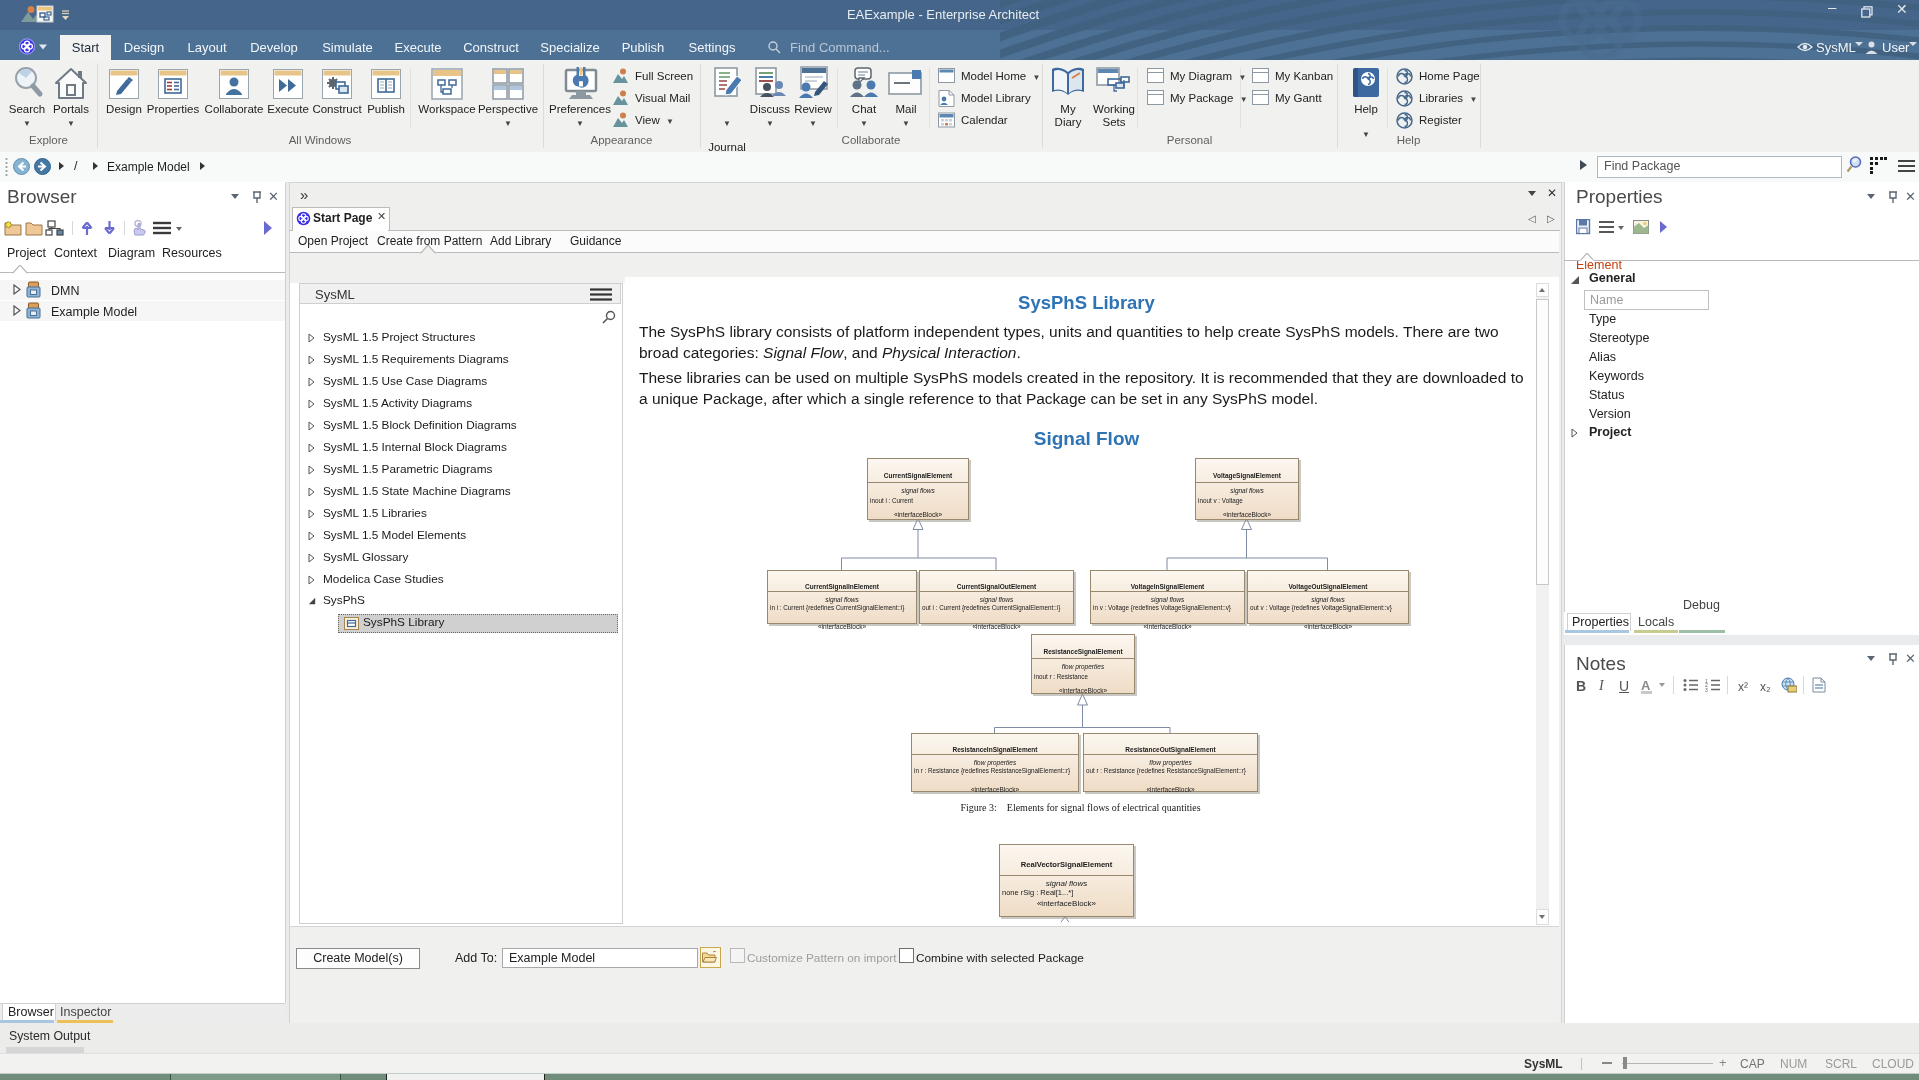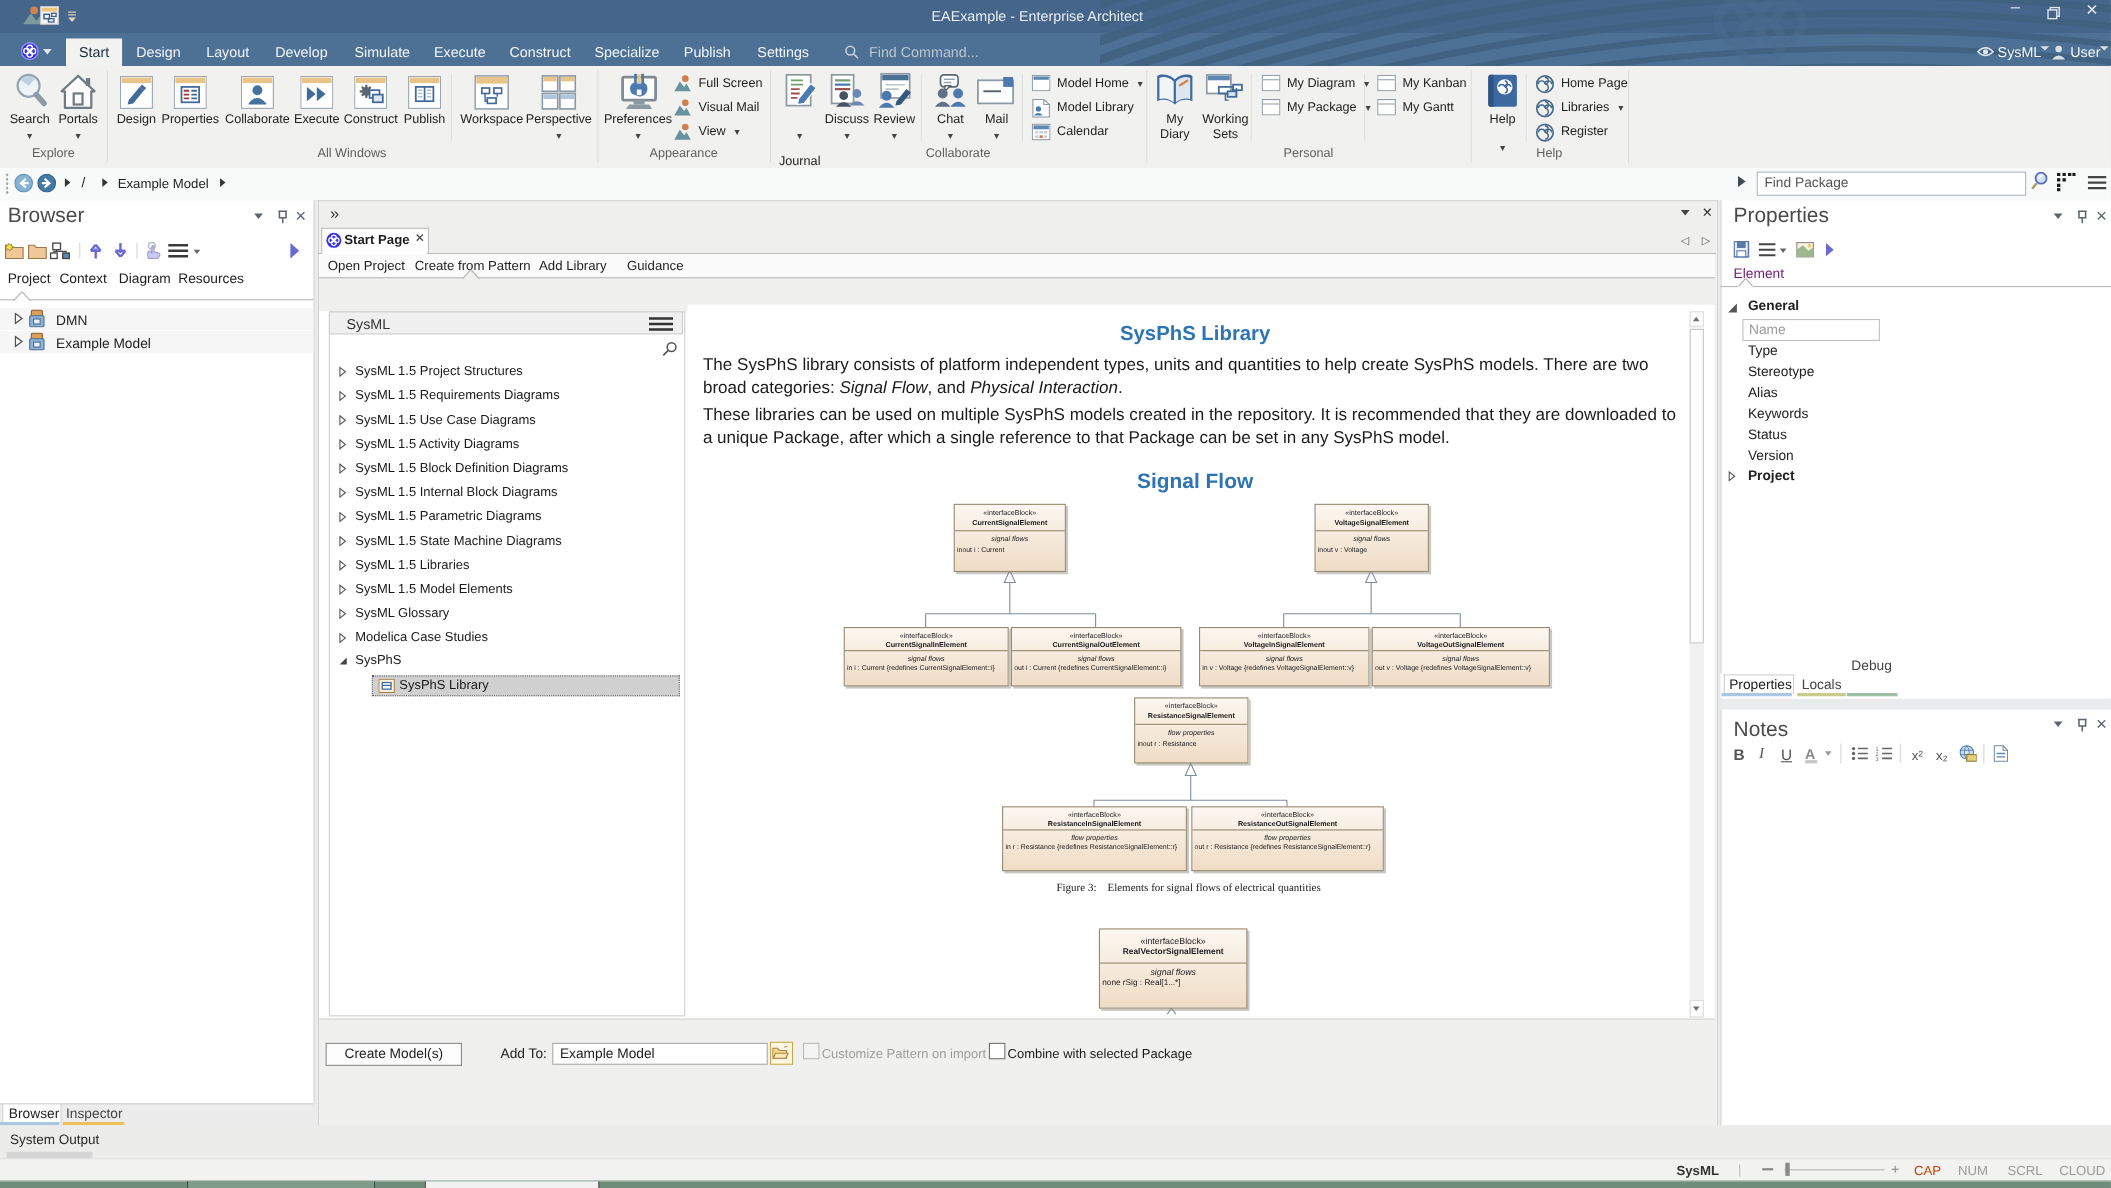--- a/index.html
+++ b/index.html
@@ -630,21 +630,21 @@
     <line x1="3.5" y1="6" x2="11.5" y2="6" stroke="#3f6a99" stroke-width="1.2"></line>
   </svg>
 <div class="pitem" style="left:363px;top:615px">SysPhS Library</div>
 
 
 <div class="abs" style="left:625px;top:277px;width:911px;height:649px;" id="doc"></div>
 
 <style>
  .ub{position:absolute;background:linear-gradient(#fcf7f0,#efdcc6);border:1px solid #97886e;box-shadow:2px 2px 0 rgba(150,145,135,.5);}
  .ub div{line-height:1.15;}
- .st{position:absolute;width:100%;text-align:center;font-size:6.5px;color:#1a1a1a;}
+ .st{position:absolute;width:100%;text-align:center;font-size:6.5px;color:#1a1a1a;margin-top:48px;}
  .nm{position:absolute;width:100%;text-align:center;font-size:6.5px;font-weight:bold;color:#1a1a1a;}
  .dv{position:absolute;left:0;width:100%;height:1px;background:#97886e;}
  .it{position:absolute;width:100%;text-align:center;font-size:6.5px;font-style:italic;color:#1a1a1a;}
  .pr{position:absolute;left:2px;font-size:6.3px;color:#1a1a1a;white-space:nowrap;}
 </style>
 <div class="abs" style="left:631px;top:292px;width:911px;text-align:center;font-size:18.5px;font-weight:bold;color:#2e74b5;">SysPhS Library</div>
 <div class="abs" style="left:639px;top:322px;width:900px;font-size:15.5px;color:#1a1a1a;line-height:20.5px;">The SysPhS library consists of platform independent types, units and quantities to help create SysPhS models. There are two<br>broad categories: <i>Signal Flow</i>, and <i>Physical Interaction</i>.</div>
 <div class="abs" style="left:639px;top:368px;width:900px;font-size:15.5px;color:#1a1a1a;line-height:20.5px;">These libraries can be used on multiple SysPhS models created in the repository. It is recommended that they are downloaded to<br>a unique Package, after which a single reference to that Package can be set in any SysPhS model.</div>
 <div class="abs" style="left:631px;top:428px;width:911px;text-align:center;font-size:19px;font-weight:bold;color:#2e74b5;">Signal Flow</div>
 <svg class="abs" style="left:625px;top:253px" width="911" height="669" viewBox="0 0 911 669">
@@ -773,21 +773,21 @@
       <line x1="23" y1="3" x2="38" y2="3"></line>
       <line x1="23" y1="8" x2="38" y2="8"></line>
       <line x1="23" y1="13" x2="38" y2="13"></line>
     </g>
   <path d="M42,7 L48,7 L45,11 Z" fill="#666"></path>
   <rect x="57.5" y="1.5" width="15" height="13" fill="#f7f3df" stroke="#8a8a8a"></rect>
   <path d="M57.5,8 L63,4 L68,9 L72.5,6 L72.5,14.5 L57.5,14.5 Z" fill="#9db88f"></path>
   <circle cx="69" cy="4.5" r="1.8" fill="#e8cd7a"></circle>
   <path d="M84,2 L91,8 L84,14 Z" fill="#6a6ad0"></path>
 </svg>
-<div class="abs" style="left:1576px;top:242px;font-size:12.5px;color:#701a75;">Element</div>
+<div class="abs" style="left:1576px;top:258px;font-size:12.5px;color:#c2410c;">Element</div>
 <div class="abs" style="left:1564px;top:260px;width:355px;height:1px;background:#b9b9b9;"></div>
 <svg class="abs" style="left:1580px;top:253px" width="14" height="8" viewBox="0 0 14 8">
     <path d="M0,8 L7,0 L14,8" fill="#fff" stroke="#b9b9b9" stroke-width="1.2"></path>
     <rect x="0" y="7.4" width="14" height="1" fill="#fff"></rect>
   </svg>
 
 <svg class="abs" style="left:1570px;top:275px" width="10" height="10" viewBox="0 0 10 10">
     <path d="M9,1 L9,9 L1,9 Z" fill="#555"></path>
   </svg>
 <div class="abs" style="left:1589px;top:271px;font-size:12.5px;font-weight:bold;color:#222;">General</div>
@@ -874,21 +874,21 @@
 <div class="abs" style="left:9px;top:1029px;font-size:12.3px;color:#2a2a2a;">System Output</div>
 <div class="abs" style="left:6px;top:1047px;width:78px;height:6px;background:#d6d6d6;"></div>
 
 <div class="abs" style="left:0;top:1053px;width:1919px;height:20px;background:#f2f2f1;border-top:1px solid #e0e0e0;"></div>
 <div class="abs" style="left:1524px;top:1057px;font-size:12px;font-weight:bold;color:#333;">SysML</div>
 <div class="abs" style="left:1580px;top:1056px;font-size:12px;color:#c0c0c0;">|</div>
 <div class="abs" style="left:1602px;top:1062px;width:10px;height:2px;background:#888;"></div>
 <div class="abs" style="left:1622px;top:1063px;width:91px;height:1px;background:#b5b5b5;"></div>
 <div class="abs" style="left:1623px;top:1057px;width:4px;height:12px;background:#8a8a8a;"></div>
 <div class="abs" style="left:1719px;top:1055px;font-size:13px;color:#888;">+</div>
-<div class="abs" style="left:1740px;top:1057px;font-size:12px;color:#c2410c;">CAP</div>
+<div class="abs" style="left:1740px;top:1057px;font-size:12px;color:#737373;">CAP</div>
 <div class="abs" style="left:1780px;top:1057px;font-size:12px;color:#9a9a9a;">NUM</div>
 <div class="abs" style="left:1825px;top:1057px;font-size:12px;color:#9a9a9a;">SCRL</div>
 <div class="abs" style="left:1872px;top:1057px;font-size:12px;color:#9a9a9a;">CLOUD</div>
 
 <div class="abs" style="left:0;top:1073px;width:1919px;height:7px;background:#708c7a;border-top:1px solid #c2cfc6;box-sizing:border-box;"></div>
 <div class="abs" style="left:170px;top:1074px;width:171px;height:6px;background:#7e9a88;border-left:1px solid #3c5146;border-right:1px solid #3c5146;box-sizing:border-box;"></div>
 <div class="abs" style="left:386px;top:1074px;width:159px;height:6px;background:#f0f1f0;border-left:1px solid #222;border-right:1px solid #222;box-sizing:border-box;"></div>
 
 
 

